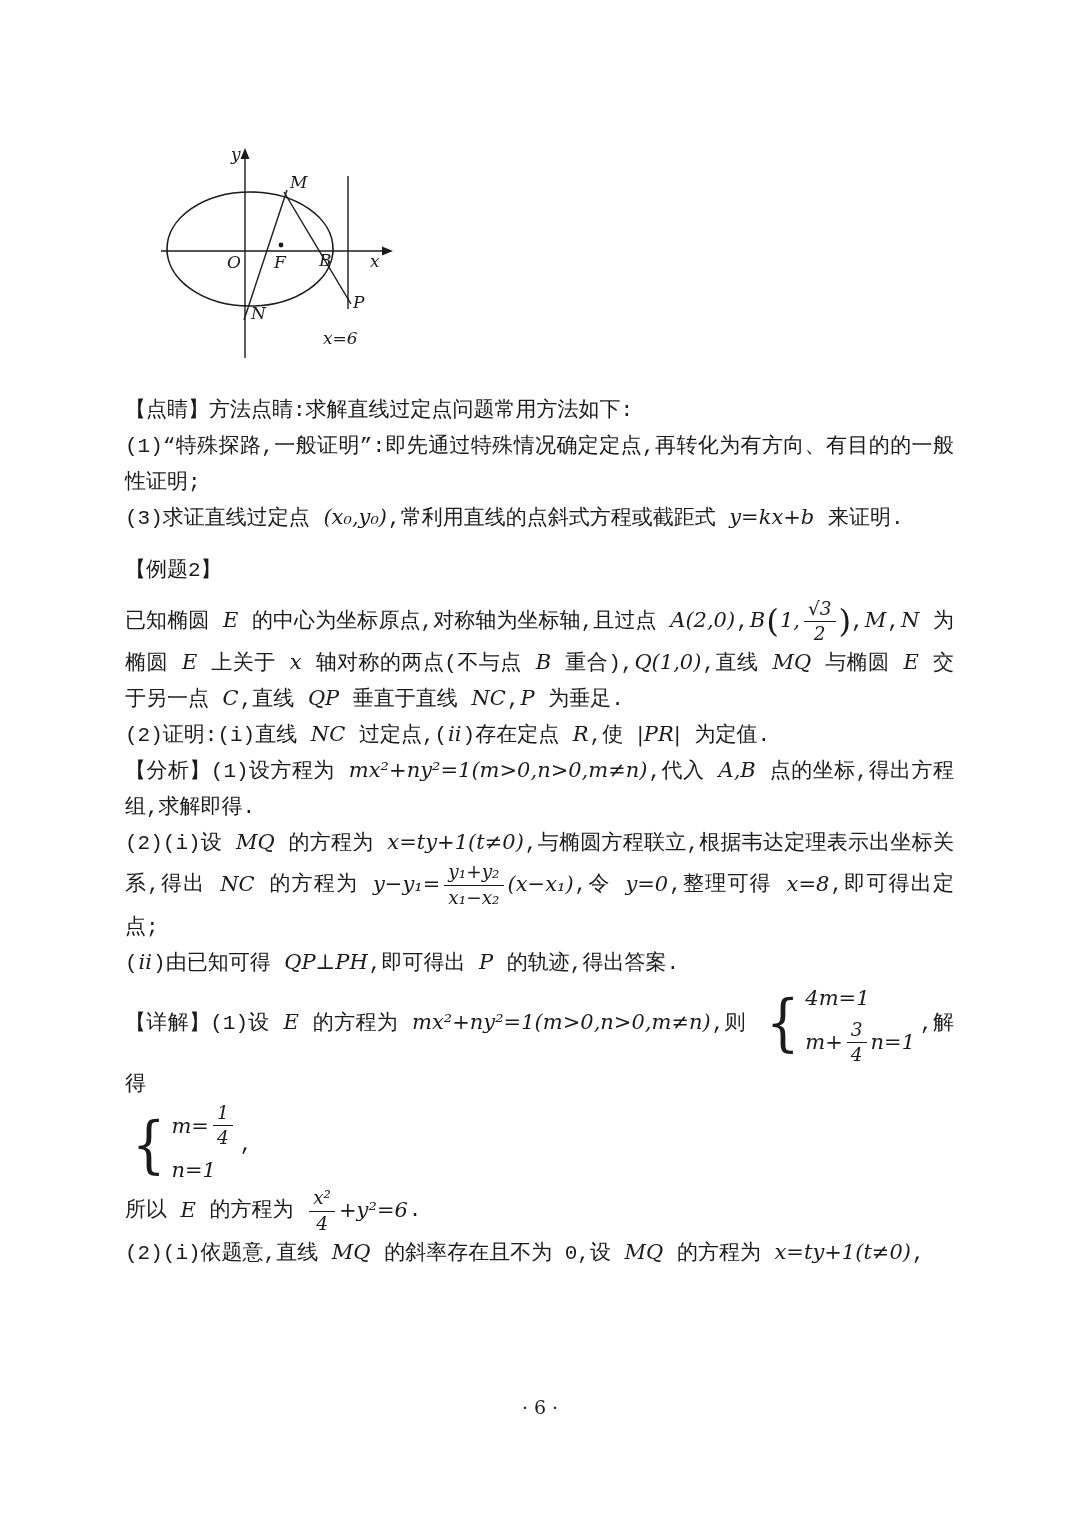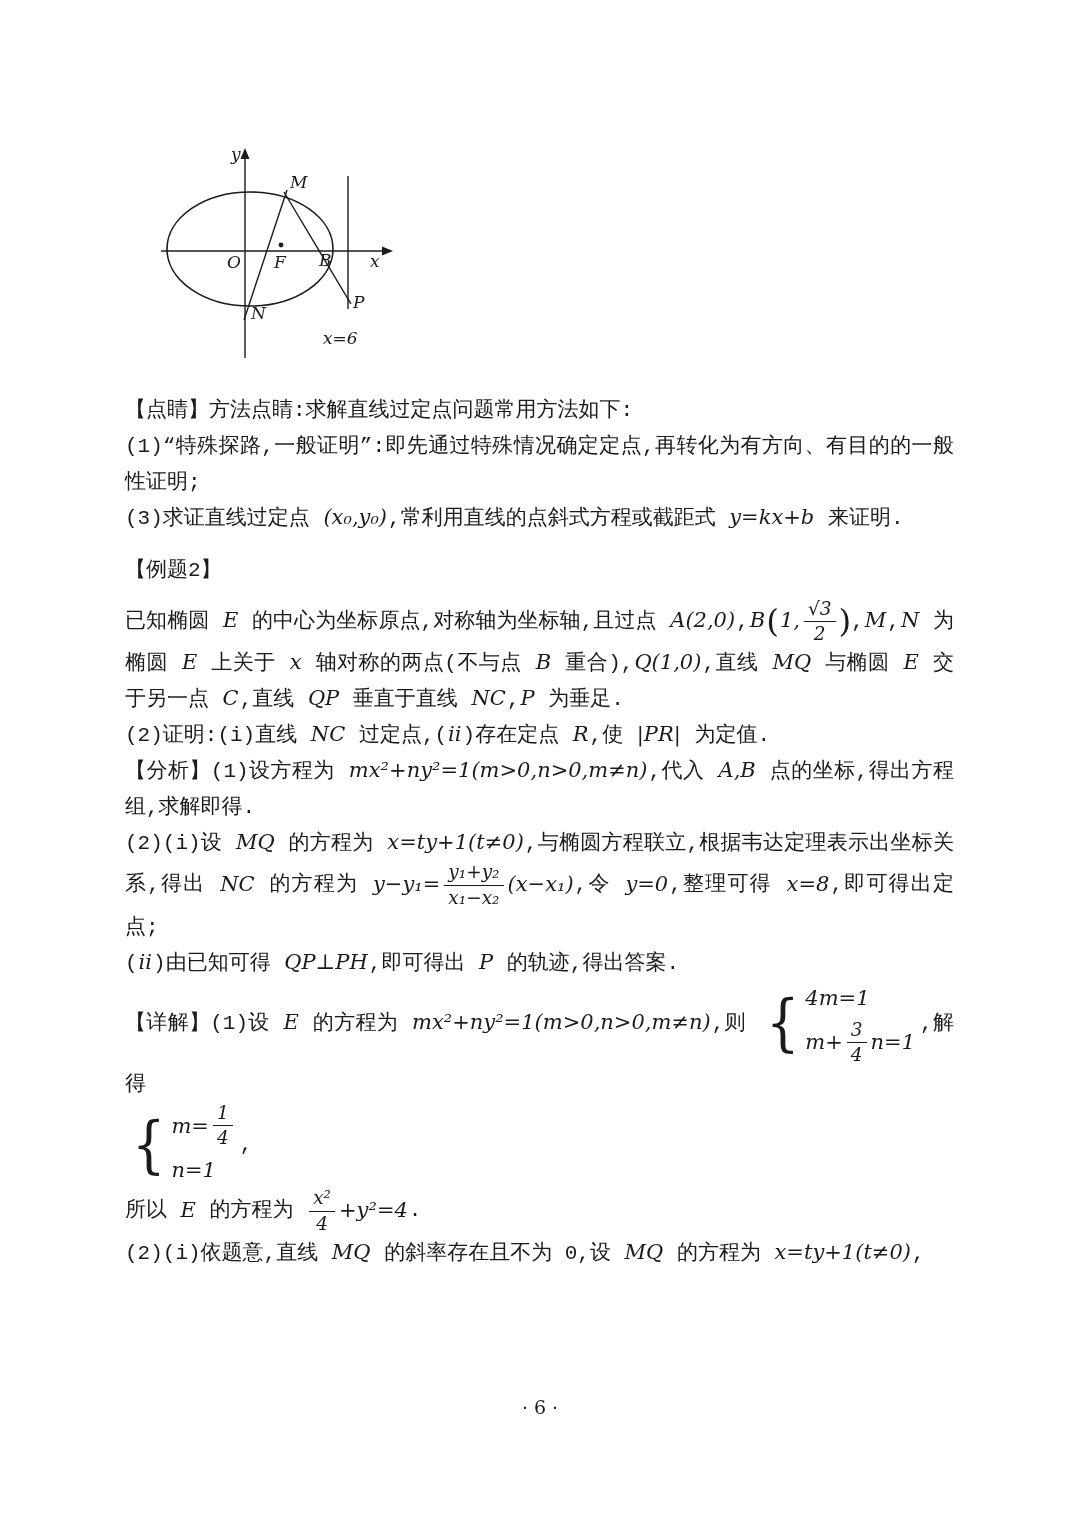--- a/index.html
+++ b/index.html
@@ -113,19 +113,19 @@
               </span>
             </span>
             <span class="row">
               <span class="math">n=1</span>
             </span>
           </span>
         </span><span class="txt">,</span></p>
       <p class="para"><span class="txt">所以 </span><span class="math">E</span><span class="txt"> 的方程为 </span><span class="frac">
           <span class="num">x²</span>
           <span class="den">4</span>
-        </span><span class="math">+y²=4</span><span class="txt">.</span></p>
+        </span><span class="math">+y²=6</span><span class="txt">.</span></p>
       <p class="para"><span class="txt">(2)(i)依题意,直线 </span><span class="math">MQ</span><span class="txt"> 的斜率存在且不为 0,设 </span><span class="math">MQ</span><span class="txt"> 的方程为 </span><span class="math">x=ty+1(t≠0)</span><span class="txt">,</span></p>
     </div>
 
 </div>
 
 <div class="footer">· 6 ·</div>
 
 </body></html>

